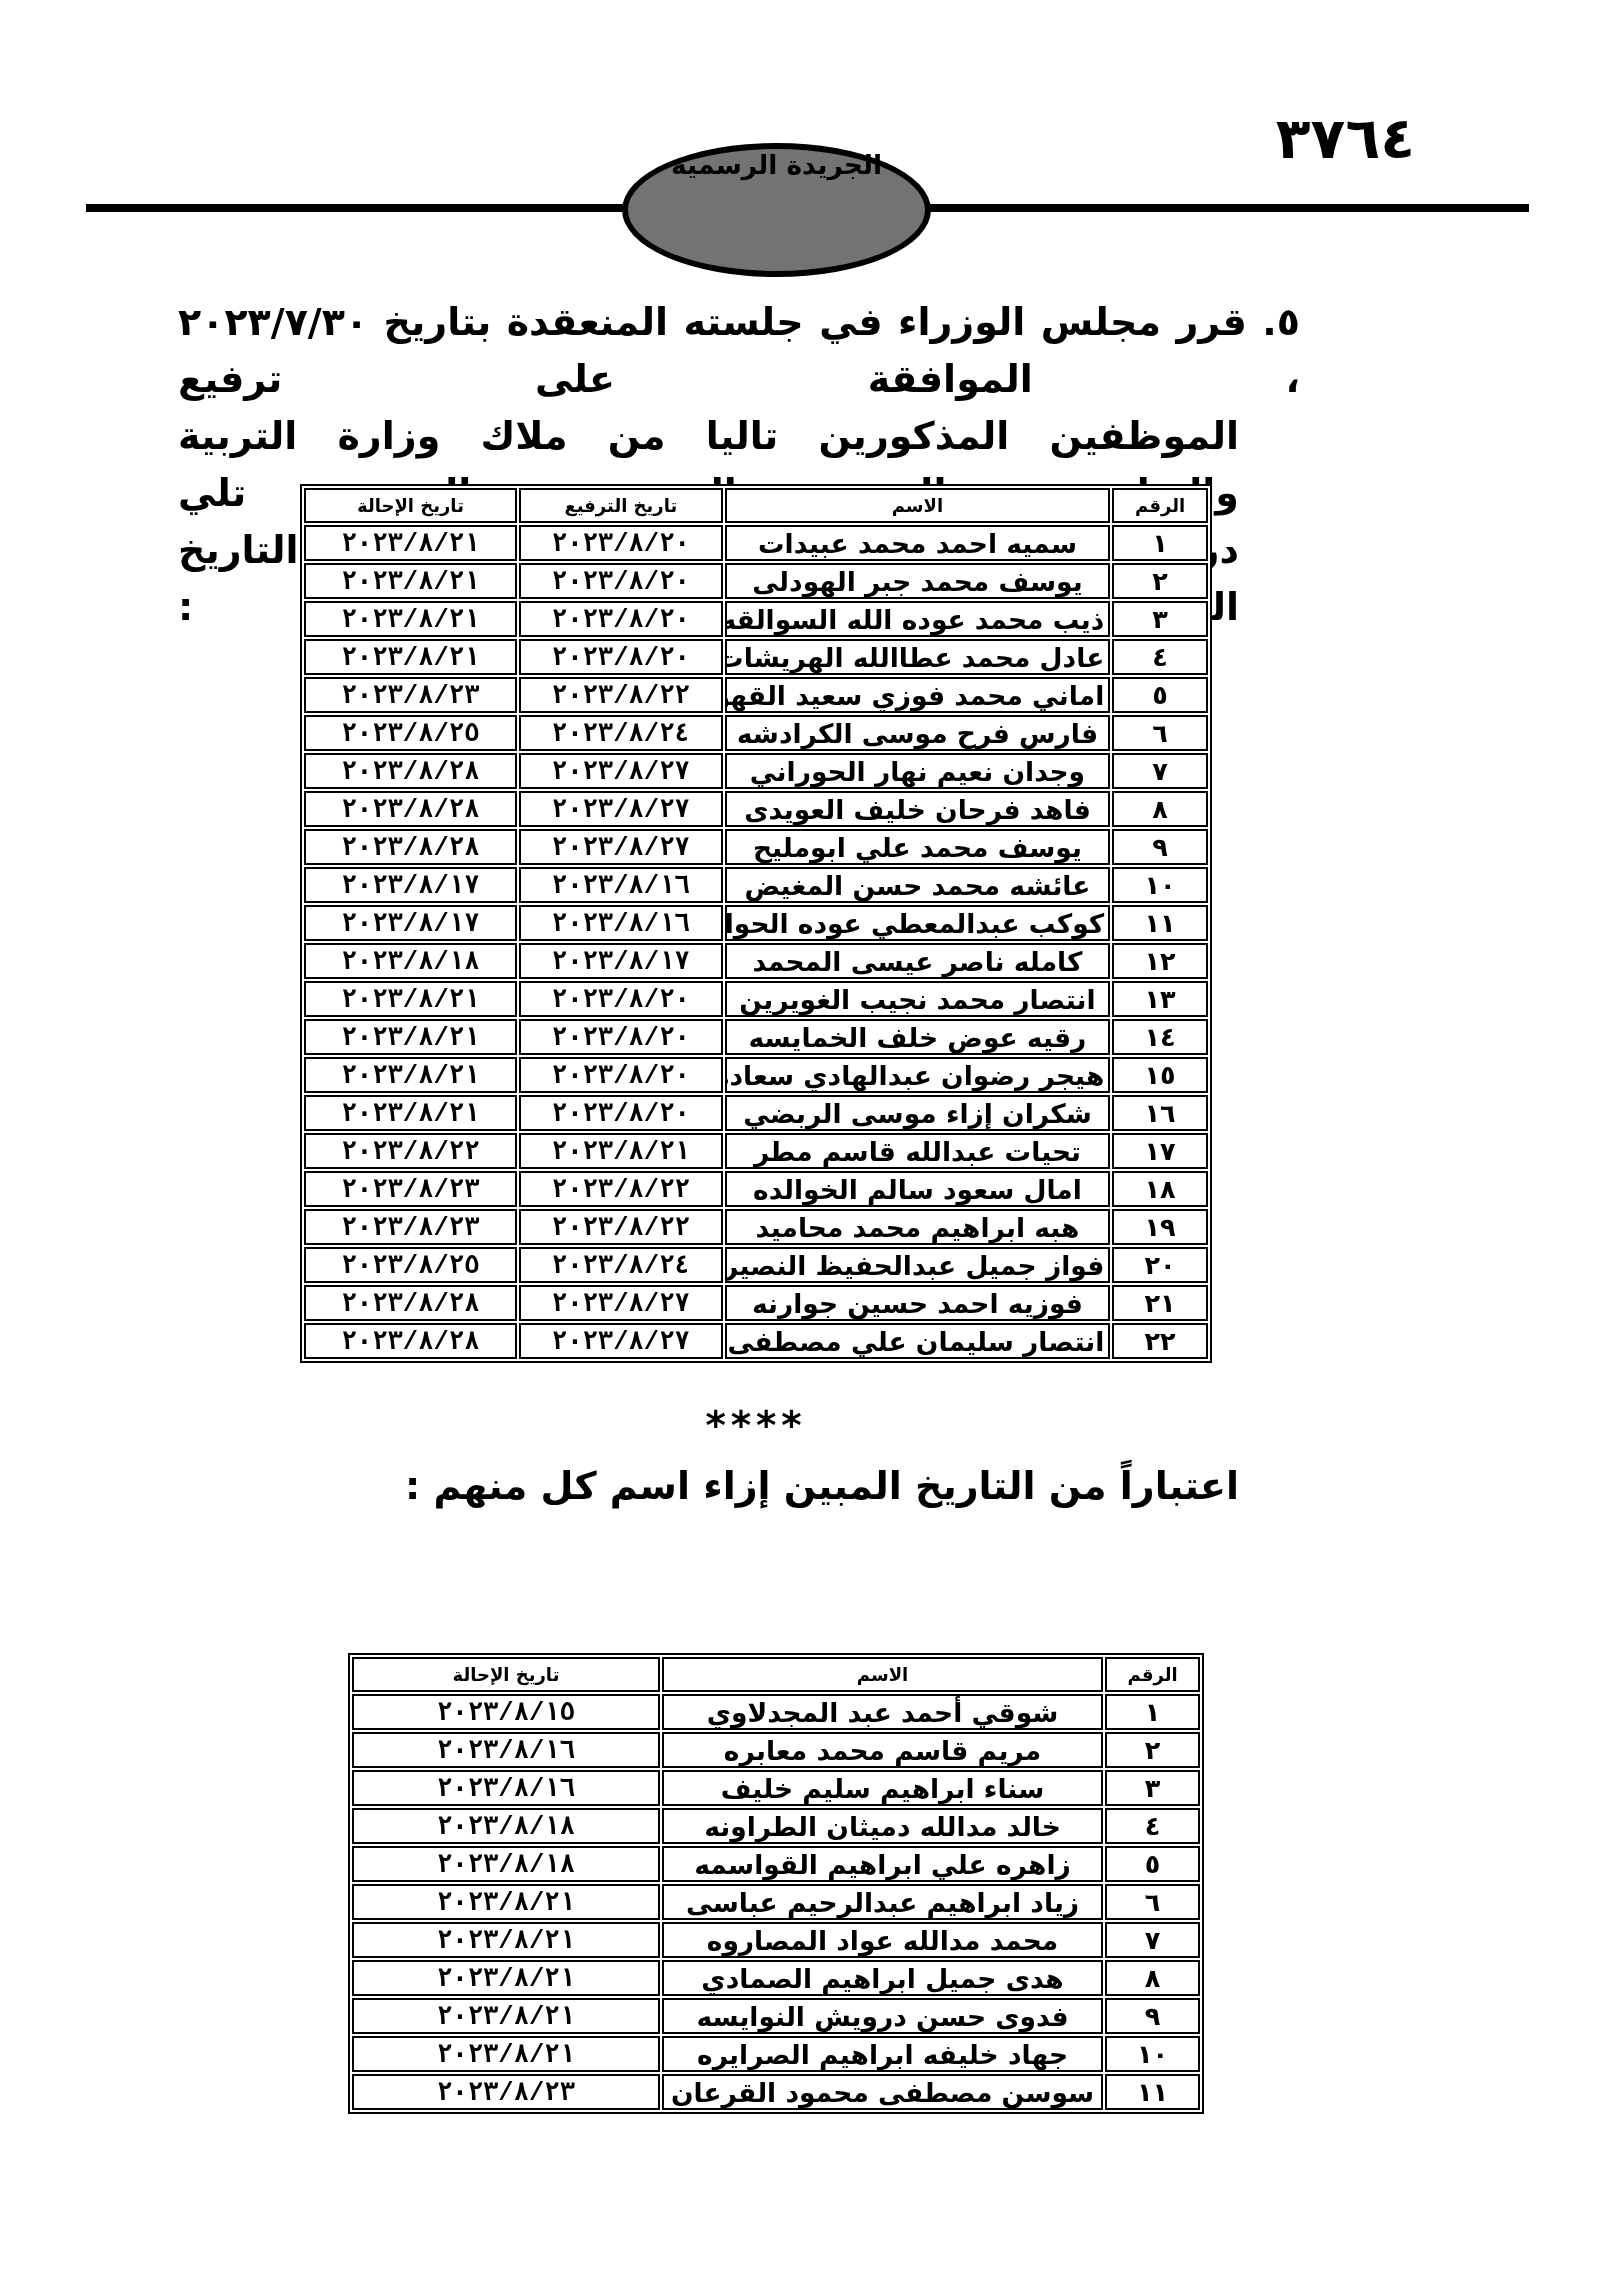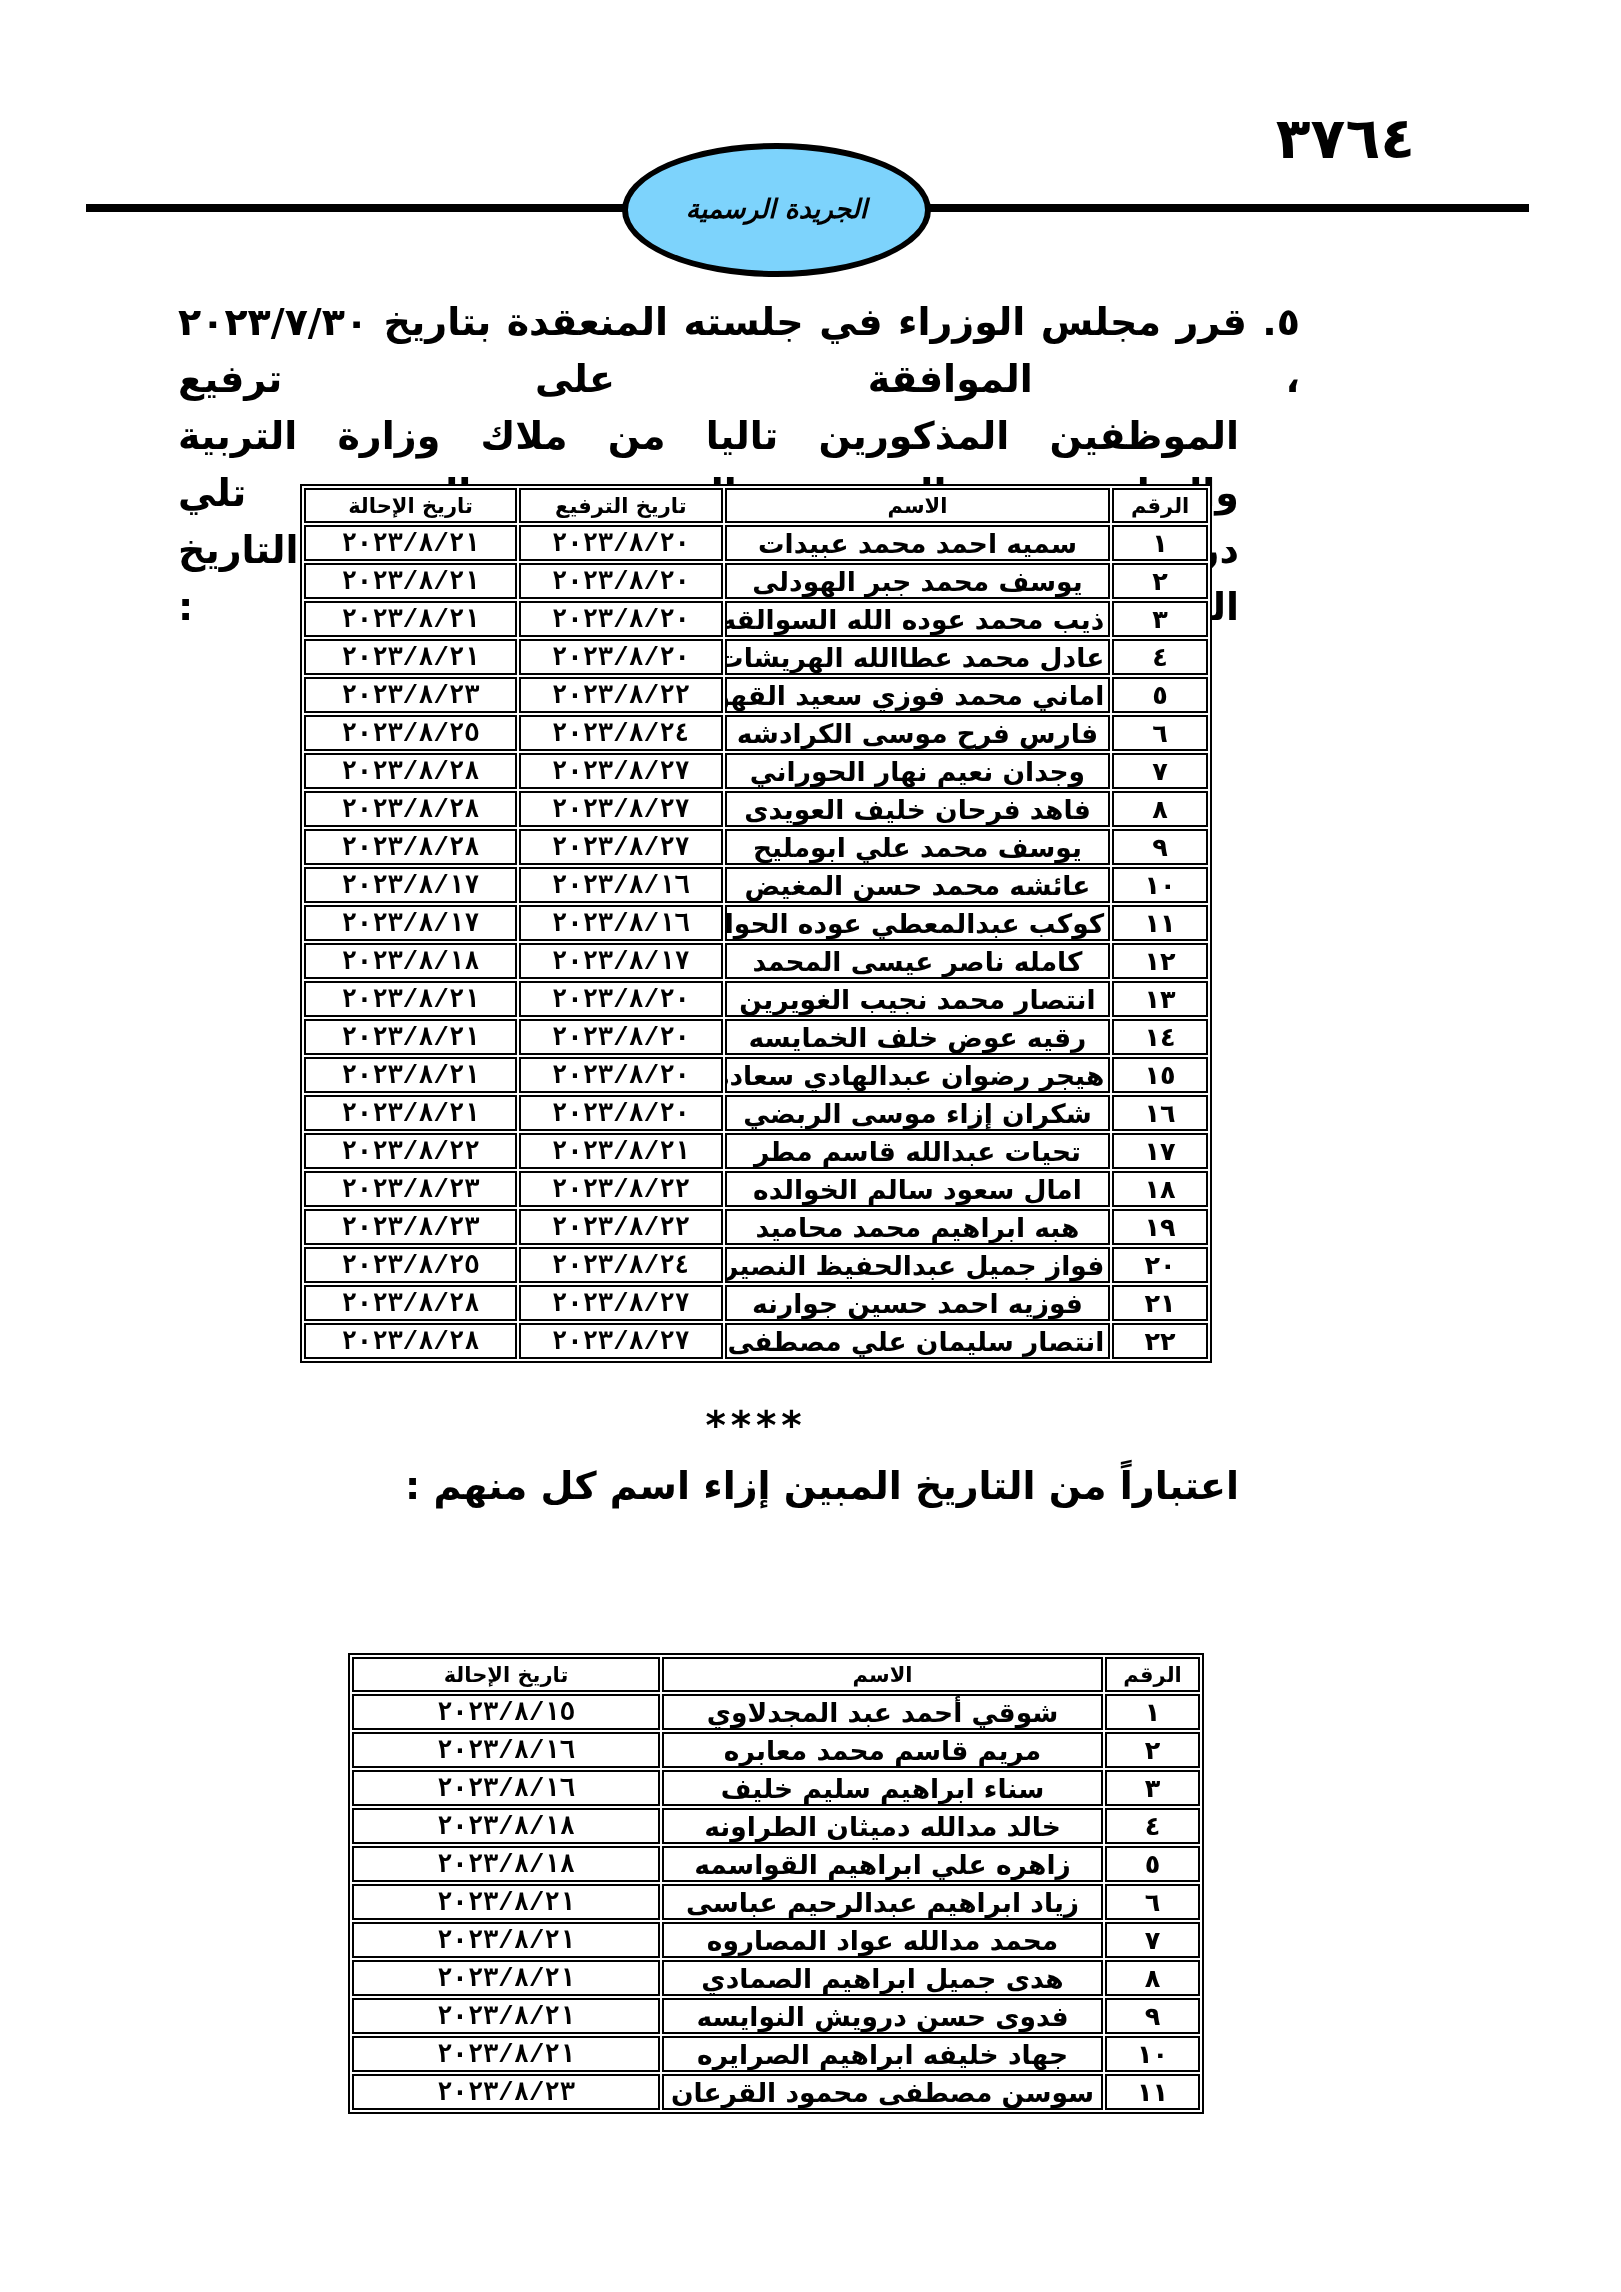--- a/index.html
+++ b/index.html
@@ -35,28 +35,27 @@
     width: 1443px;
     height: 7.8px;
     background: #000;
   }
   .badge {
     position: absolute;
     top: 143px;
     left: 622px;
     width: 309px;
     height: 134px;
-    background: #7dd3fc;
+    background: #737373;
     border: 6.9px solid #000;
     border-radius: 50%;
     box-sizing: border-box;
     display: flex;
-    align-items: center;
+    align-items: flex-start;
     justify-content: center;
-    font-style: italic;
   }
   .badge .badge-label {
     font-size: 26.5px;
     padding-bottom: 3.9px;
   }
 
   
   .para {
     position: absolute;
     right: 321px;
@@ -95,21 +94,21 @@
     border: 2px solid #000;
     box-sizing: border-box;
     height: 35px;
     padding: 0 3.9px;
     text-align: center;
     vertical-align: middle;
     font-weight: bold;
     overflow: hidden;
     white-space: nowrap;
   }
-  table.gz th { font-size: 21px; }
+  table.gz th { font-size: 18px; }
   table.gz td { font-size: 25.5px; }
   table.gz td.name { font-size: 26.5px; margin-top: 36px; }
   table.gz td.date { letter-spacing: 2.9px; font-family: Liberation Mono, monospace; }
   table.gz td.num { letter-spacing: 2px; }
 
   
   .separator {
     position: absolute;
     top: 1406px;
     left: 300px;

